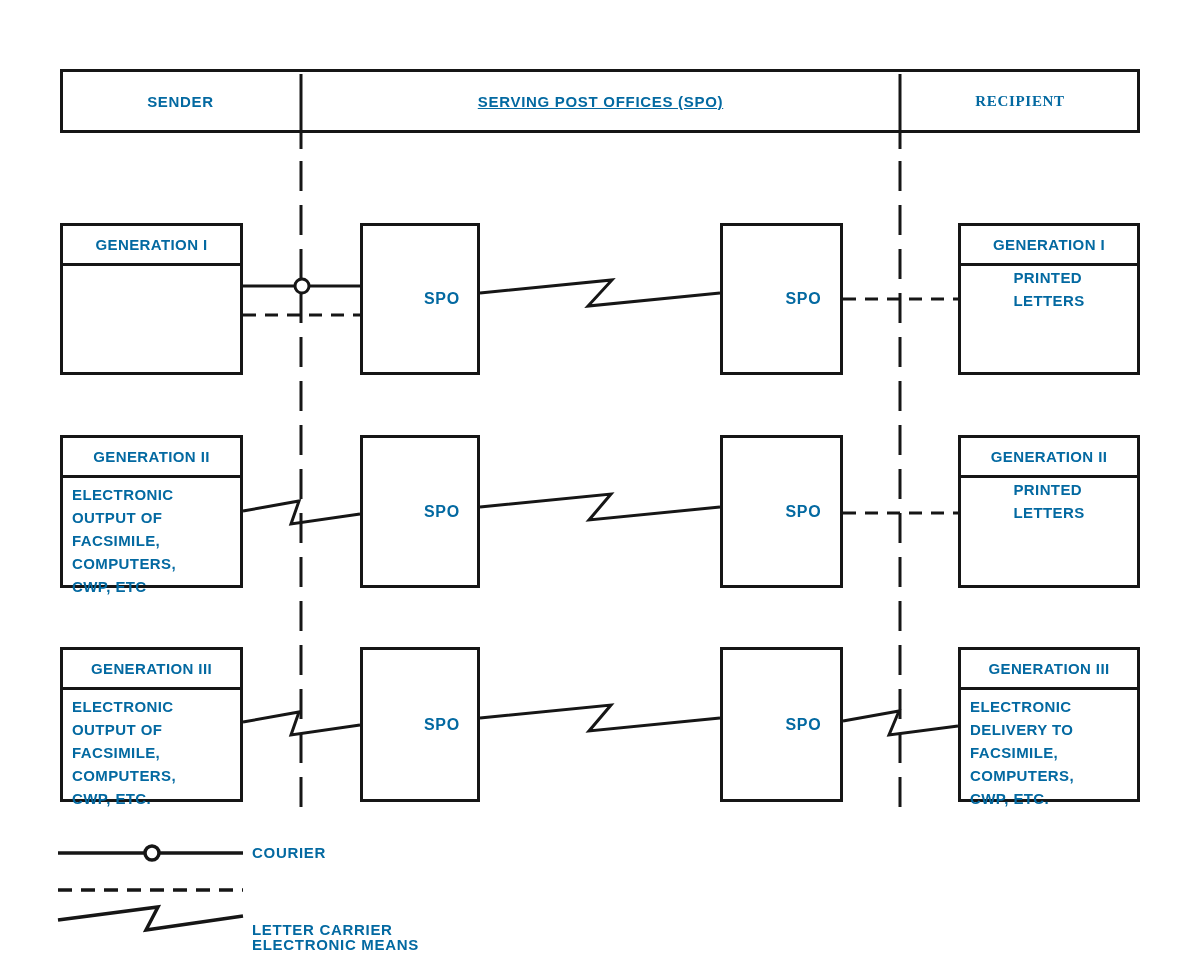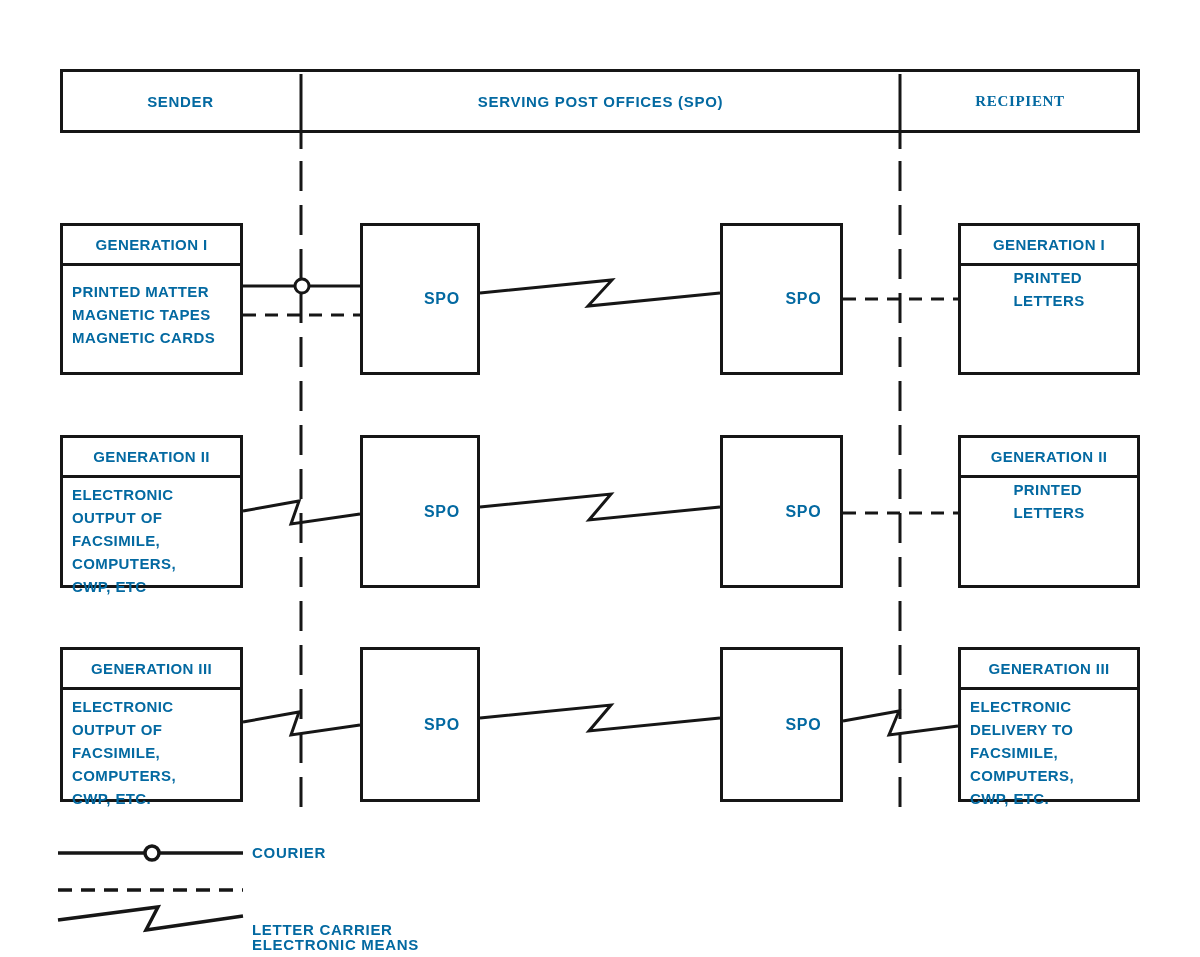--- a/index.html
+++ b/index.html
@@ -65,30 +65,25 @@
     <g>
       <line x1="58" y1="843" x2="243" y2="843" stroke="#161616" stroke-width="3.5"></line>
       <circle cx="152" cy="843" r="7" fill="#ffffff" stroke="#161616" stroke-width="3.5"></circle>
     </g>
     <line x1="58" y1="880" x2="243" y2="880" stroke="#161616" stroke-width="3.5" stroke-dasharray="14 9"></line>
     <polyline points="58,910 158,897 146,920 243,906" fill="none" stroke="#161616" stroke-width="3.5"></polyline>
   </svg>
 
   <div class="hdr-frame"></div>
   <div class="hdr-cell" style="left:60px; width:241px;">SENDER</div>
-  <div class="hdr-cell" style="left:301px; width:599px;">SERVING POST OFFICES (SPO)</div>
+  <div class="hdr-cell" style="left:301px; width:599px;text-decoration:underline;">SERVING POST OFFICES (SPO)</div>
   <div class="hdr-cell" style="left:900px; width:240px;font-family:Liberation Serif, serif;">RECIPIENT</div>
 
   <div class="box" style="left:60px; top:213px; width:183px; height:152px;">
     <div class="box-title">GENERATION I</div>
-    <div class="box-body pad-top">
-        <div>PRINTED MATTER</div>
-        <div>MAGNETIC TAPES</div>
-        <div>MAGNETIC CARDS</div>
-      </div>
   </div>
   <div class="spo-box" style="left:360px; top:213px; width:120px; height:152px;">
     <span>SPO</span>
   </div>
   <div class="spo-box" style="left:720px; top:213px; width:123px; height:152px;">
     <span>SPO</span>
   </div>
   <div class="box" style="left:958px; top:213px; width:182px; height:152px;">
     <div class="box-title">GENERATION I</div>
     <div class="box-body center-block">

